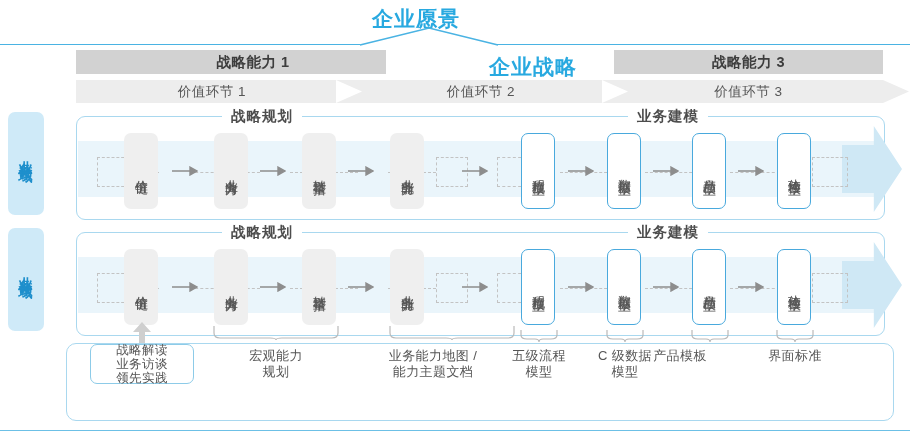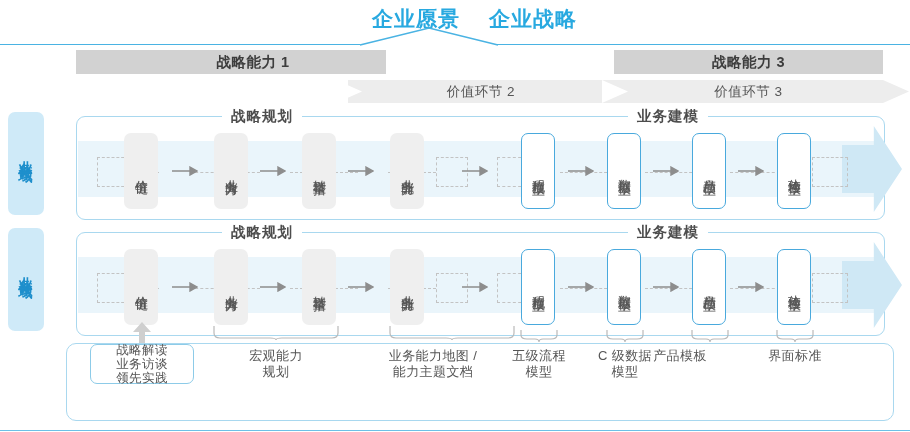--- a/index.html
+++ b/index.html
@@ -23,21 +23,21 @@
   .top-title {
     position: absolute;
     top: 5px;
     font-size: 21px;
     font-weight: bold;
     color: #28a9e0;
     letter-spacing: 1px;
     white-space: nowrap;
   }
   #vision-title  { left: 372px; }
-  #strategy-title{ left: 489px; }
+  #strategy-title{ left: 489px; margin-top: 48px; }
 
   
   .top-rule-left, .top-rule-right {
     position: absolute;
     top: 44px;
     height: 0;
     border-top: 1.5px solid #4ab3e3;
   }
   .top-rule-left  { left: 0px;   width: 360px; }
   .top-rule-right { left: 497px; width: 413px; }
@@ -298,20 +298,23 @@
     <polyline points="2,19 71,2 140,19" fill="none" stroke="#4ab3e3" stroke-width="1.5"></polyline>
   </svg>
 
   <div class="cap-bar" style="left:76px;  width:266px;padding-left:44px;">
     <span>战略能力 1</span>
   </div>
   <div class="cap-bar" style="left:614px; width:269px;">
     <span>战略能力 3</span>
   </div>
 
+  <div class="chev-band" style="left:76px;  width:272px;">
+    <span>价值环节 1</span>
+  </div>
   <div class="chev-band" style="left:348px; width:266px;">
     <span>价值环节 2</span>
   </div>
   <div class="chev-band" style="left:614px; width:269px;">
     <span>价值环节 3</span>
   </div>
   <div class="chev-notch" style="left:336px;"></div>
   <div class="chev-notch" style="left:602px;"></div>
   <div class="chev-tip-white" style="left:883px;"></div>
 

